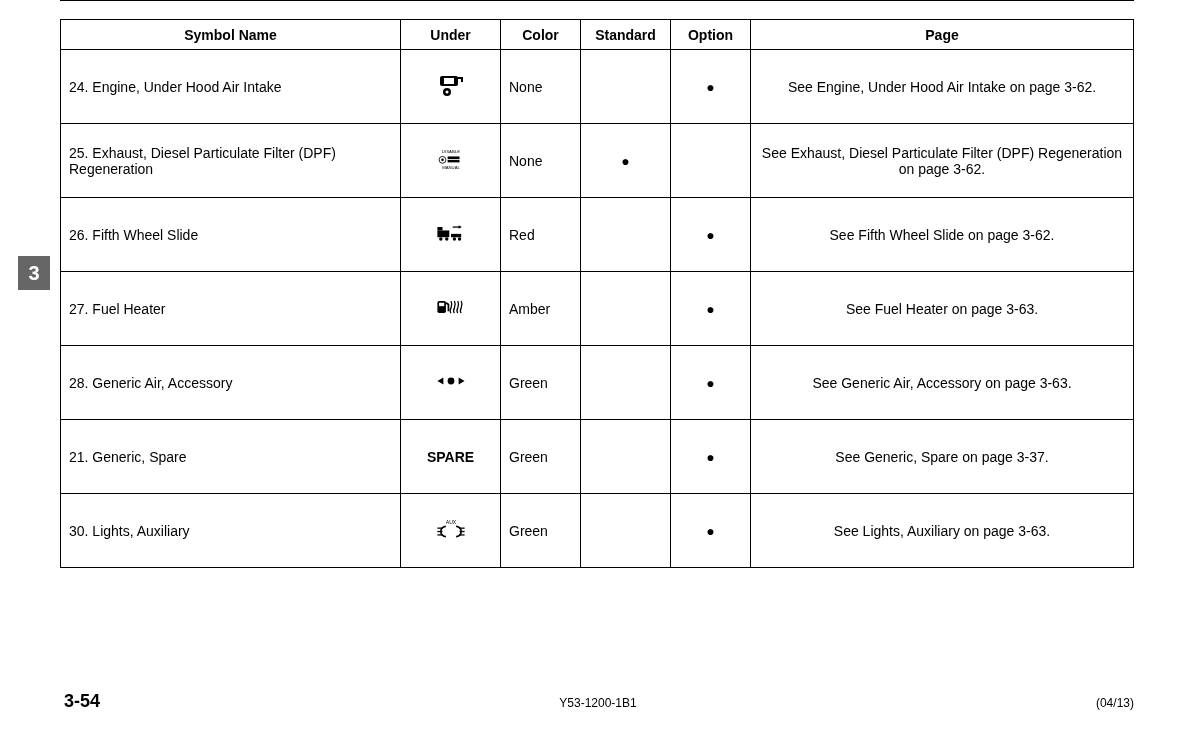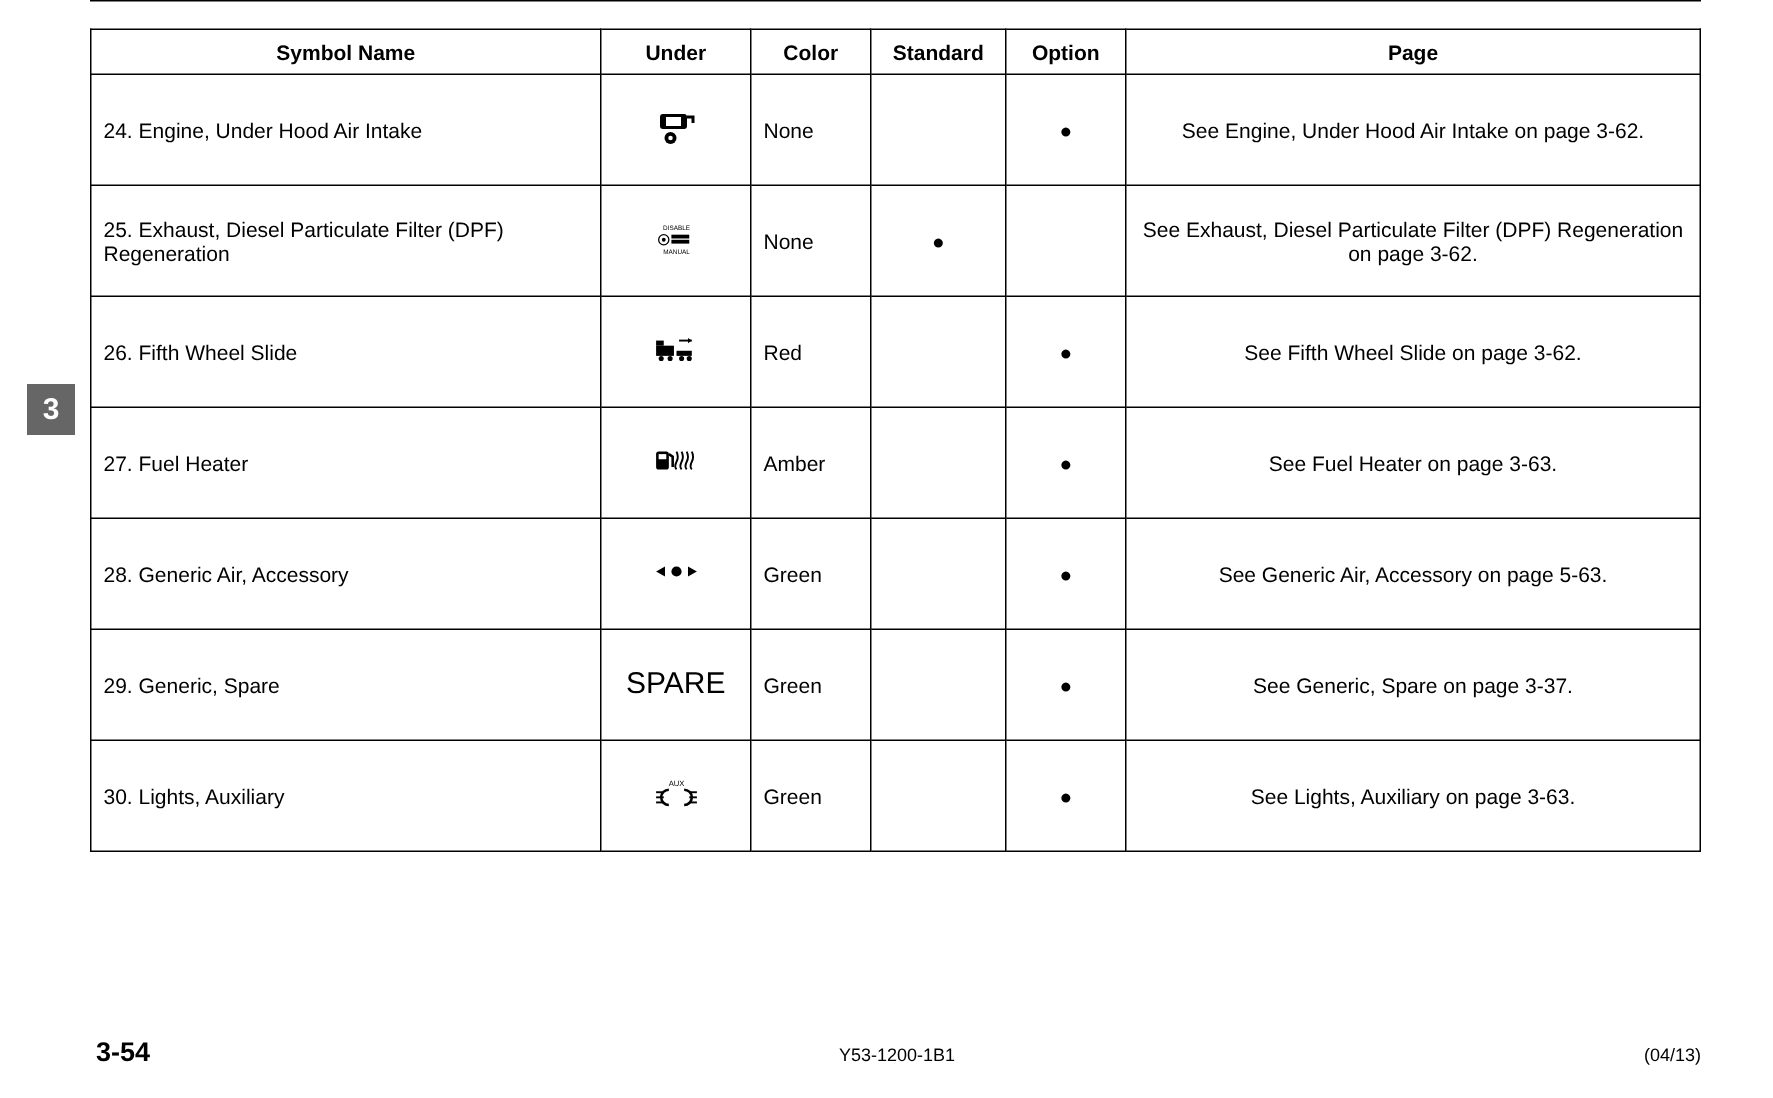--- a/index.html
+++ b/index.html
@@ -68,21 +68,21 @@
   col.c-std    { width: 90px; }
   col.c-opt    { width: 80px; }
   col.c-page   { width: auto; }
 
   td.name-cell { text-align: left; padding-left: 12px; }
   td.symbol-cell { text-align: center; }
   td.color-cell { text-align: left; }
   td.std-cell, td.opt-cell { text-align: center; font-size: 18px; }
   td.page-cell { text-align: center; padding: 6px 10px; }
 
-  .symbol-text { font-weight: normal; font-size: 20px; }
+  .symbol-text { font-weight: bold; font-size: 14px; }
 
   .icon-svg { width: 34px; height: 26px; display: inline-block; }
 
   .footer {
     position: absolute;
     bottom: 20px;
     left: 64px;
     right: 48px;
     display: flex;
     justify-content: space-between;
@@ -203,25 +203,25 @@
         <td class="symbol-cell">
           <svg class="icon-svg" viewBox="0 0 40 26">
             <polygon points="4,13 11,9 11,17" fill="#000"></polygon>
             <circle cx="20" cy="13" r="4" fill="#000"></circle>
             <polygon points="36,13 29,9 29,17" fill="#000"></polygon>
           </svg>
         </td>
         <td class="color-cell">Green</td>
         <td class="std-cell"></td>
         <td class="opt-cell">●</td>
-        <td class="page-cell">See Generic Air, Accessory on page 5-63.</td>
-      </tr>
-
-      <tr>
-        <td class="name-cell">29. Generic, Spare</td>
+        <td class="page-cell">See Generic Air, Accessory on page 3-63.</td>
+      </tr>
+
+      <tr>
+        <td class="name-cell">21. Generic, Spare</td>
         <td class="symbol-cell">
           <span class="symbol-text">SPARE</span>
         </td>
         <td class="color-cell">Green</td>
         <td class="std-cell"></td>
         <td class="opt-cell">●</td>
         <td class="page-cell">See Generic, Spare on page 3-37.</td>
       </tr>
 
       <tr>

